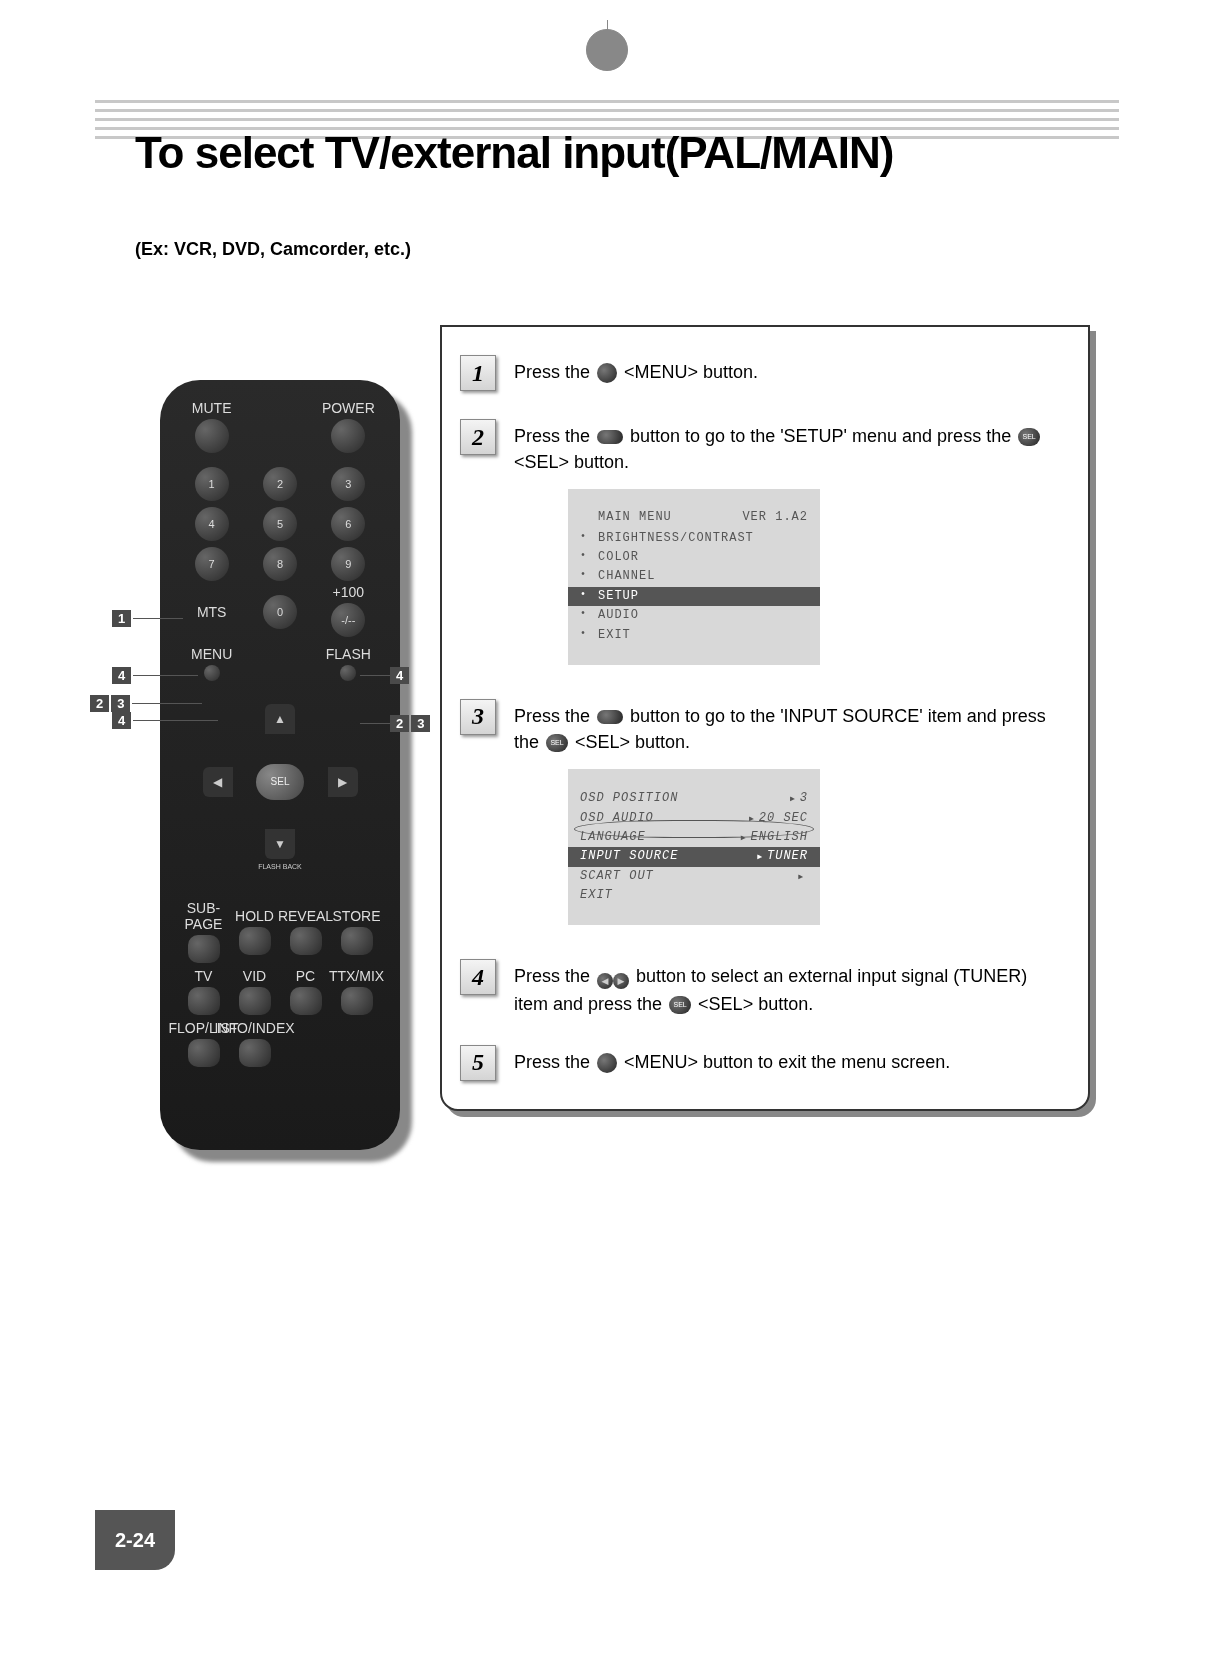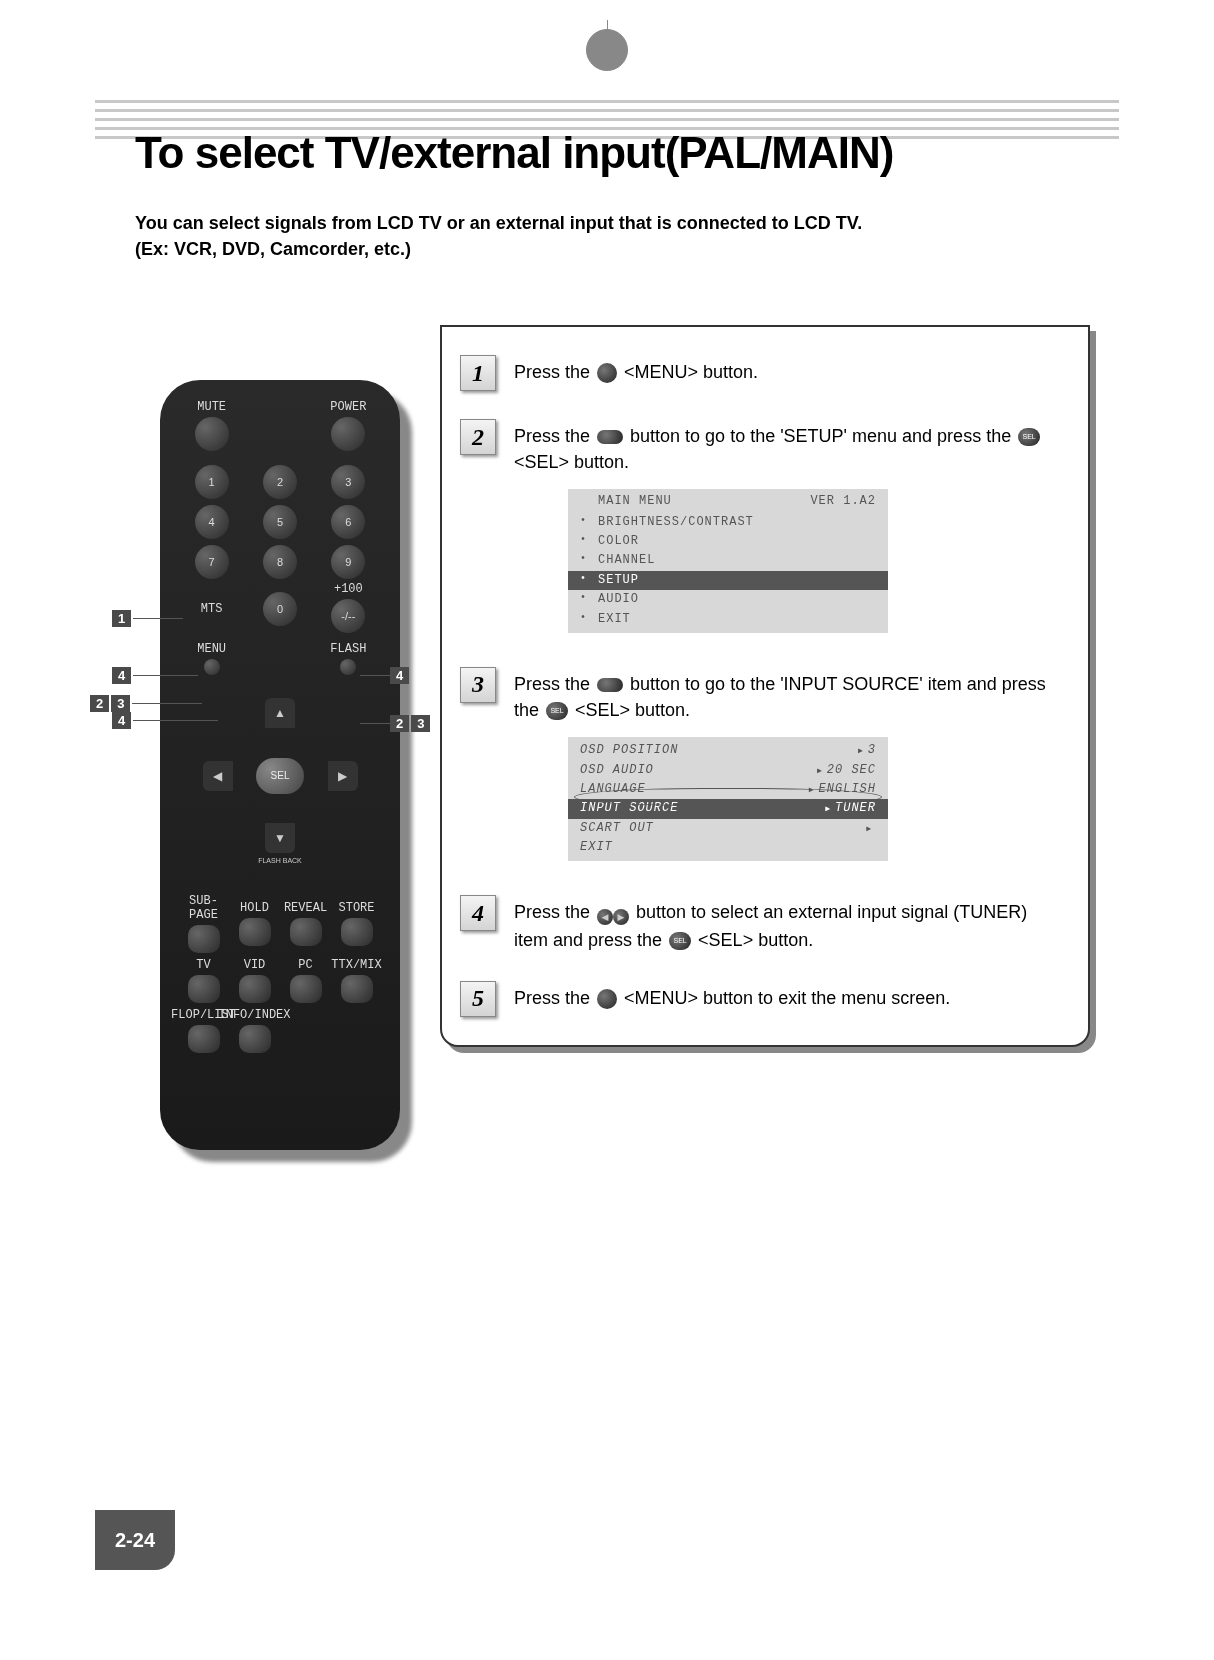--- a/index.html
+++ b/index.html
@@ -49,21 +49,21 @@
     position: absolute; top: 12px; left: 12px; width: 100%; height: 100%;
     background: #888; border-radius: 40px; filter: blur(2px);
   }
   .remote {
     position: absolute; width: 100%; height: 100%;
     background: linear-gradient(#2a2a2a, #1a1a1a);
     border-radius: 40px;
     padding: 20px 18px;
   }
   .r-row { display: flex; justify-content: space-between; align-items: center; }
-  .r-lbl { color: #ddd; font-size: 12px; text-align: center; display: block; font-family: Liberation Mono, monospace; }
+  .r-lbl { color: #ddd; font-size: 14px; text-align: center; display: block; }
   .r-btn {
     width: 34px; height: 34px; border-radius: 50%;
     background: radial-gradient(circle at 30% 30%, #666, #2a2a2a);
     color: #ddd; font-size: 11px; display: flex; align-items: center; justify-content: center;
     margin: 3px auto;
   }
   .r-col { display: flex; flex-direction: column; align-items: center; width: 33%; }
   .numpad { margin-top: 8px; }
   .dpad {
     position: relative; width: 155px; height: 155px; margin: 20px auto 10px;
@@ -169,24 +169,24 @@
   .icon-lr {
     display: inline-block; vertical-align: middle; margin: 0 2px;
   }
   .icon-lr span {
     display: inline-block; width: 16px; height: 16px; border-radius: 50%;
     background: radial-gradient(circle at 35% 35%, #777, #222);
     color: #ccc; font-size: 9px; text-align: center; line-height: 16px;
   }
   
   .osd {
-    width: 320px;
+    width: 252px;
     background: #d8d8d8;
     margin: 14px 0 6px 54px;
-    padding: 4px 12px;
+    padding: 20px 12px;
     font-family: "Courier New", monospace;
     font-size: 12px; letter-spacing: 1px;
     color: #555;
   }
   .osd-row { display: flex; padding: 1px 0; }
   .osd-row.hl { background: #555; color: #fff; margin: 0 -12px; padding: 1px 12px; }
   .osd-ico { width: 18px; flex: 0 0 18px; font-size: 10px; }
   .osd-label { flex: 1; }
   .osd-val { }
   .osd-arrow::before { content: "▶"; font-size: 8px; margin-right: 4px; }
@@ -209,21 +209,21 @@
 </style>
 </head>
 <body>
 
 <div class="crop-mark-top"></div>
 <div class="header-lines"></div>
 
 <h1 class="page-title">To select TV/external input(PAL/MAIN)</h1>
 
 <div class="intro">
-  <span>You can select signals from LCD TV or an external input that is connected to LCD TV.</span><br>
+  <br>
   <span>(Ex: VCR, DVD, Camcorder, etc.)</span>
 </div>
 
 <div class="remote-wrap">
   <div class="remote-shadow"></div>
   <div class="remote">
     <div class="r-row">
       <div class="r-col">
           <span class="r-lbl">MUTE</span>
           <div class="r-btn"></div>

